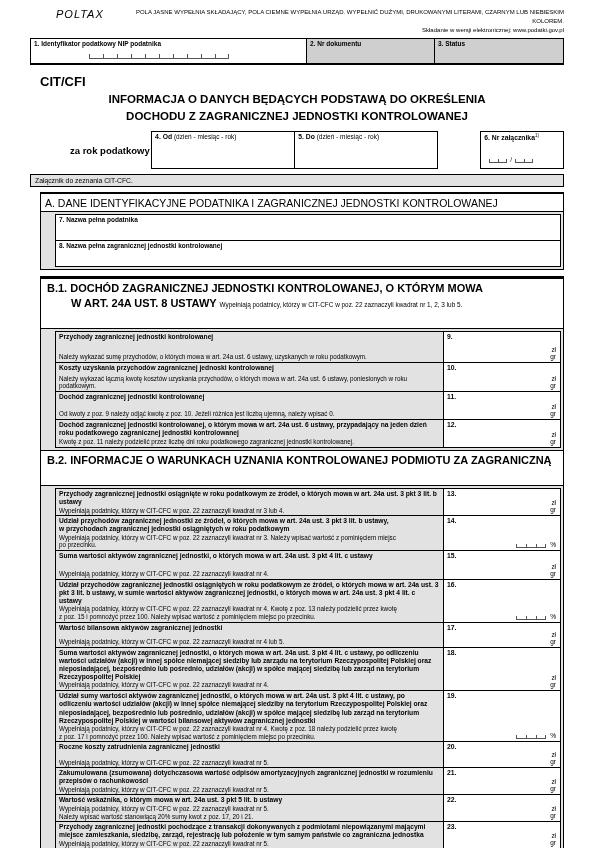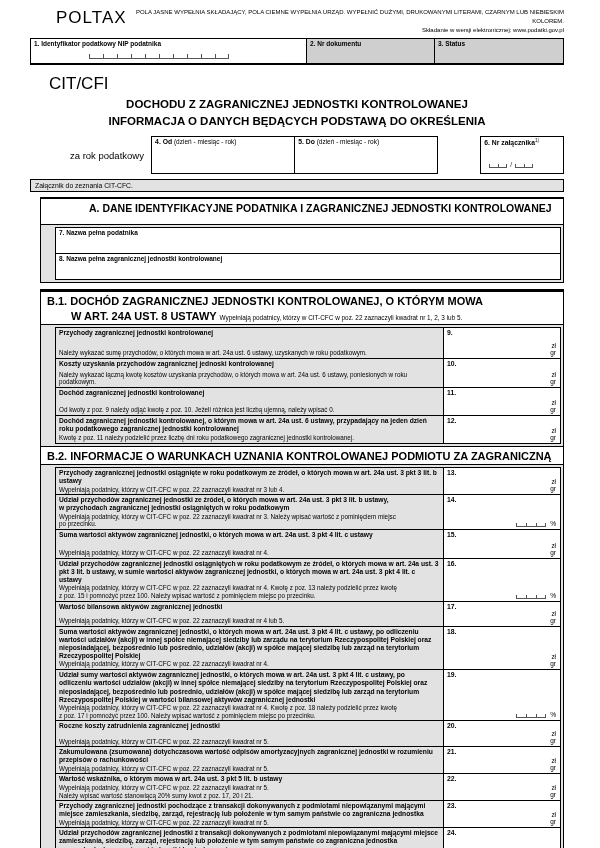--- a/index.html
+++ b/index.html
@@ -2,56 +2,56 @@
 <html><head>
 <meta charset="utf-8">
 <style>
   * { margin:0; padding:0; box-sizing:border-box; }
   html,body { background:#fff; }
   body { width:600px; height:848px; overflow:hidden; font-family:"Liberation Sans", sans-serif; color:#000; }
   .page { width:600px; height:848px; padding:8px 36px 0 30px; position:relative; }
 
   
   .tophead { display:flex; justify-content:space-between; align-items:flex-start; margin-bottom:3px; }
-  .brand { font-size:17px; letter-spacing:1px; padding-left:26px; }
+  .brand { font-size:11px; letter-spacing:1px; padding-left:26px;font-style:italic; }
   .instr { text-align:right; font-size:6px; line-height:1.5; }
 
   
   .idrow { display:flex; border:1px solid #000; border-bottom:2px solid #000; height:27px; }
   .idrow .cell { border-right:1px solid #000; padding:1px 3px; font-size:6.5px; font-weight:bold; }
   .idrow .cell:last-child { border-right:none; }
   .c-nip { flex:1; background:#fff; position:relative; }
   .c-doc, .c-status { width:128px; background:#cfcfcf; }
 
   .comb { display:inline-flex; }
   .comb i { display:block; width:9px; height:4px; border-left:1px solid #555; border-bottom:1px solid #555; }
   .comb i:last-child { border-right:1px solid #555; }
   .nipcomb { position:absolute; left:58px; bottom:4px; }
   .nipcomb i { width:14px; height:5px; }
 
   
-  .formcode { font-size:17px; font-weight:normal; margin:9px 0 2px 19px; }
+  .formcode { font-size:13px; font-weight:bold; margin:9px 0 2px 10px; }
   .maintitle { text-align:center; font-size:11.5px; font-weight:bold; line-height:1.45; margin-top:2px; }
 
   
   .taxyear { display:flex; align-items:center; margin:7px 0 0 40px; height:38px; }
-  .ty-label { font-size:9.5px; font-weight:normal; width:90px; }
+  .ty-label { font-size:9.5px; font-weight:bold; width:90px; }
   .tybox { border:1px solid #000; height:38px; padding:1px 3px; font-size:6.5px; background:#fff; }
   .tb4, .tb5 { width:159px; }
   .tb5 { margin-left:-1px; }
   .tb6 { width:92px; margin-left:42px; position:relative; }
   .tybox b { font-size:6.8px; }
   .zalcomb { position:absolute; bottom:5px; left:8px; display:flex; align-items:flex-end; gap:3px; font-size:6.5px; color:#333; }
 
   .attachbar { margin-top:5px; border:1px solid #000; background:#e2e2e2; font-size:6.8px; padding:2px 4px; }
 
   
   .sec { margin-left:10px; border:1px solid #000; border-top:2px solid #000; margin-top:6px; }
-  .sec-head { background:#fff; font-weight:bold; font-size:10.5px; padding:3px 4px 10px 4px;margin-left:44px; }
-  .sub-head { background:#fff; font-size:11px; font-weight:bold; padding:2px 4px 1px 6px; line-height:1.3; border-top:1px solid #000; }
+  .sec-head { background:#fff; font-weight:normal; font-size:10.5px; padding:3px 4px 2px 4px; }
+  .sub-head { background:#fff; font-size:11px; font-weight:bold; padding:2px 4px 18px 6px; line-height:1.3; border-top:1px solid #000; }
   .sub-head .ind { padding-left:24px; }
   .sub-head .note { font-weight:normal; font-size:6.4px; }
   .sec-body { background:#e2e2e2; padding:2px 2px 2px 14px; border-top:1px solid #000; }
 
   
   .afield { background:#fff; border:1px solid #000; font-size:6.5px; font-weight:bold; padding:1px 3px; min-height:27px; }
   .afield + .afield { margin-top:-1px; }
 
   
   .frow { display:flex; border:1px solid #000; background:#fff; }
@@ -98,22 +98,22 @@
     <div class="cell c-doc">
       <span>2. Nr dokumentu</span>
     </div>
     <div class="cell c-status">
       <span>3. Status</span>
     </div>
   </div>
 
   <div class="formcode">CIT/CFI</div>
   <div class="maintitle">
+    <div>INFORMACJA O DANYCH BĘDĄCYCH PODSTAWĄ DO OKREŚLENIA</div>
     <div>DOCHODU Z ZAGRANICZNEJ JEDNOSTKI KONTROLOWANEJ</div>
-    <div>INFORMACJA O DANYCH BĘDĄCYCH PODSTAWĄ DO OKREŚLENIA</div>
   </div>
 
   <div class="taxyear">
     <div class="ty-label">za rok podatkowy</div>
     <div class="tybox tb4">
       <b>4. Od</b>
       <span>(dzień - miesiąc - rok)</span>
     </div>
     <div class="tybox tb5">
       <b>5. Do</b>

